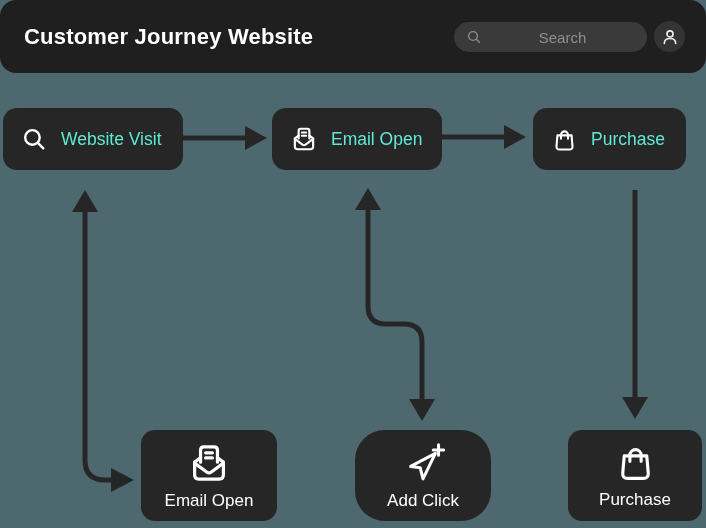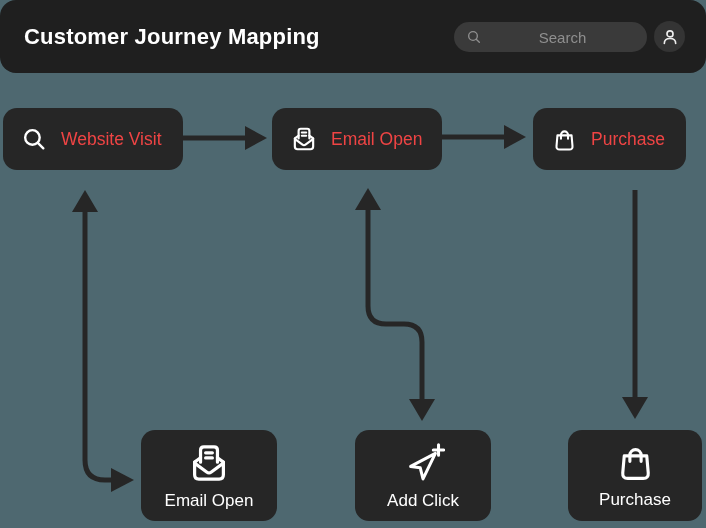--- a/index.html
+++ b/index.html
@@ -31,48 +31,48 @@
   .search-pill input::placeholder{color:#8f8f8f;}
   .avatar-btn{
     position:absolute;left:654px;top:21px;width:31px;height:31px;
     border-radius:50%;background:#343434;
     display:flex;align-items:center;justify-content:center;cursor:pointer;
   }
   
   .node-pill{
     position:absolute;top:108px;height:62px;background:#262626;border-radius:14px;
     display:flex;align-items:center;gap:13px;padding:0 18px;box-sizing:border-box;
-    color:#ef4444;cursor:pointer;
+    color:#5eead4;cursor:pointer;
   }
   .node-pill .node-label{font-size:17.5px;font-weight:500;white-space:nowrap;}
   .node-card{
     position:absolute;top:430px;height:91px;background:#262626;border-radius:14px;
     display:flex;flex-direction:column;align-items:center;justify-content:center;gap:6px;
     color:#ffffff;cursor:pointer;box-sizing:border-box;
   }
   .node-card .node-label{font-size:17px;font-weight:500;white-space:nowrap;}
   
   #node-website-visit{left:3px;width:180px;}
   #node-email-open{left:272px;width:170px;}
   #node-purchase{left:533px;width:153px;}
   #node-email-open-2{left:141px;width:136px;}
-  #node-add-click{left:355px;width:136px;}
+  #node-add-click{left:355px;width:136px;border-radius:30px;}
   #node-purchase-2{left:568px;width:134px;}
   
   .edges-layer{position:absolute;left:0;top:0;width:706px;height:528px;pointer-events:none;}
   .edges-layer path{stroke:#262626;stroke-width:5;fill:none;}
   .edges-layer polygon{fill:#262626;stroke:none;}
 </style>
 </head>
 <body>
 
 <div class="stage">
 
   <div class="app-header">
-    <div class="app-title">Customer Journey Mapping</div>
+    <div class="app-title">Customer Journey Website</div>
 
     <div class="search-pill">
       <svg width="16" height="16" viewBox="0 0 24 24">
         <circle cx="10.5" cy="10.5" r="6.5" fill="none" stroke="#8f8f8f" stroke-width="2"></circle>
         <line x1="15.3" y1="15.3" x2="20" y2="20" stroke="#8f8f8f" stroke-width="2" stroke-linecap="round"></line>
       </svg>
       <input type="text" placeholder="Search" style="">
     </div>
 
     <div class="avatar-btn">

